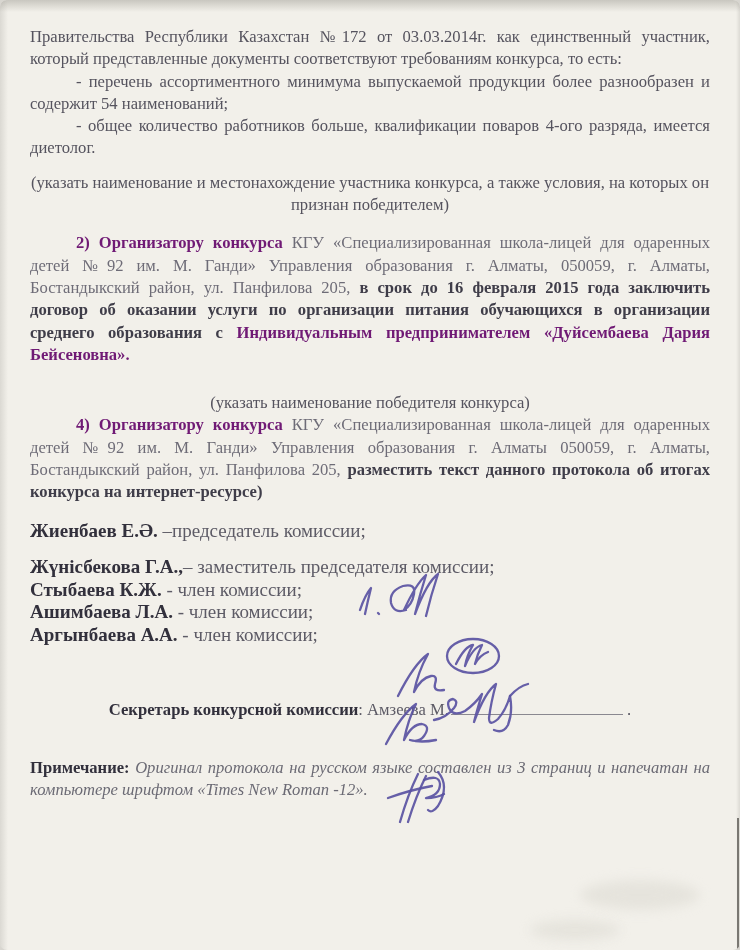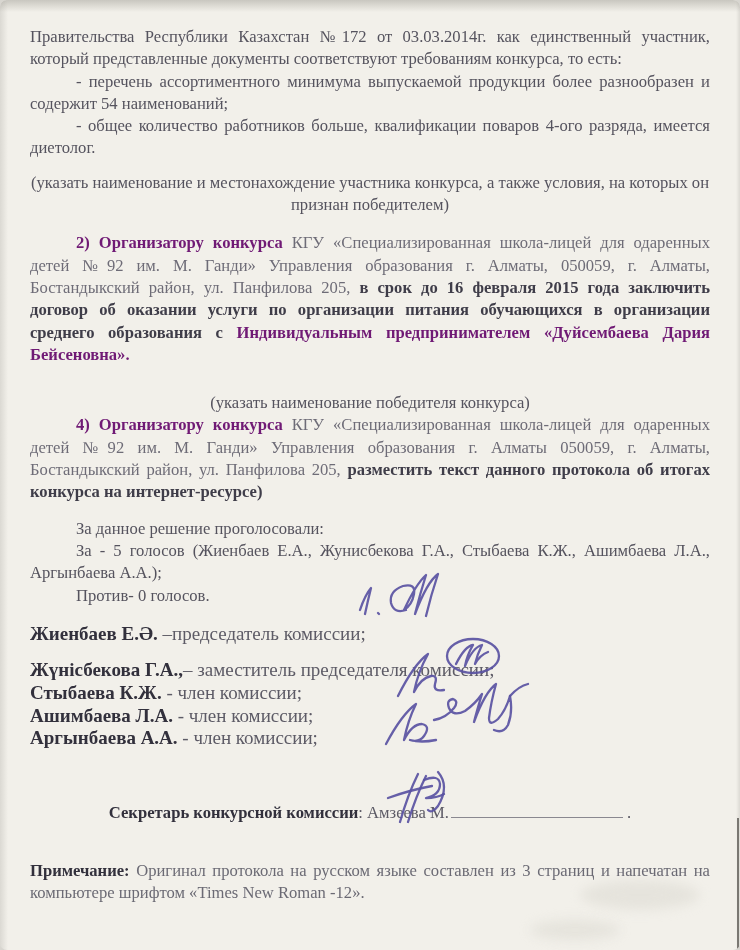--- a/index.html
+++ b/index.html
@@ -36,21 +36,21 @@
   .committee { margin-top:16px; }
   .committee-row { font-size:19px; line-height:22.6px; text-align:left; }
   .committee-row.first { margin-bottom:14px; }
   .c-name { font-weight:bold; color:#32303c; }
   .c-role { color:#5d5b66; }
   .secretary { margin-top:52px; text-align:center; }
   .sig-line { display:inline-block; width:172px; border-bottom:1.4px solid #8a8890;
     height:14px; margin-left:2px; }
   .note { margin-top:36px; }
   .note-label { font-weight:bold; color:#32303c; }
-  .note-text { color:#6b6a74; }
+  .note-text { font-style:italic; color:#6b6a74; }
 
   .ink { position:absolute; pointer-events:none; }
   .ink svg { display:block; }
   .ink path, .ink ellipse { fill:none; stroke:#5a52a2; stroke-width:2.3;
     stroke-linecap:round; stroke-linejoin:round; opacity:.92; }
 </style>
 </head>
 <body>
 
 <div class="page">
@@ -68,25 +68,20 @@
     <p class="indent">- общее количество работников больше, квалификации поваров 4-ого разряда, имеется диетолог.</p>
 
     <p class="center caption">(указать наименование и местонахождение участника конкурса, а также условия, на которых он признан победителем)</p>
 
     <p class="indent para2"><span class="t-bold">2) Организатору конкурса </span><span class="t-light">КГУ «Специализированная школа-лицей для одаренных детей №92 им. М. Ганди» Управления образования г. Алматы, 050059, г. Алматы, Бостандыкский район, ул. Панфилова 205, </span><span class="t-dark">в срок до 16 февраля 2015 года заключить договор об оказании услуги по организации питания обучающихся в организации среднего образования с </span><span class="t-bold">Индивидуальным предпринимателем «Дуйсембаева Дария Бейсеновна».</span></p>
 
     <p class="center caption2">(указать наименование победителя конкурса)</p>
 
     <p class="indent"><span class="t-bold">4) Организатору конкурса </span><span class="t-light">КГУ «Специализированная школа-лицей для одаренных детей №92 им. М. Ганди» Управления образования г. Алматы 050059, г. Алматы, Бостандыкский район, ул. Панфилова 205, </span><span class="t-dark">разместить текст данного протокола об итогах конкурса на интернет-ресурсе)</span></p>
 
-    <div class="voting">
-      <p class="indent">За данное решение проголосовали:</p>
-      <p class="indent">За - 5 голосов (Жиенбаев Е.А., Жунисбекова Г.А., Стыбаева К.Ж., Ашимбаева Л.А., Аргынбаева А.А.);</p>
-      <p class="indent">Против- 0 голосов.</p>
-    </div>
 
     <div class="committee">
       <p class="committee-row first"><span class="c-name">Жиенбаев Е.Ә.</span><span class="c-role"> –председатель комиссии;</span></p>
       <p class="committee-row"><span class="c-name">Жүнісбекова Г.А.,</span><span class="c-role">– заместитель председателя комиссии;</span></p>
       <p class="committee-row"><span class="c-name">Стыбаева К.Ж.</span><span class="c-role"> - член комиссии;</span></p>
       <p class="committee-row"><span class="c-name">Ашимбаева Л.А.</span><span class="c-role"> - член комиссии;</span></p>
       <p class="committee-row"><span class="c-name">Аргынбаева А.А.</span><span class="c-role"> - член комиссии;</span></p>
     </div>
 
     <p class="secretary"><span class="c-name">Секретарь конкурсной комиссии</span><span class="c-role">: Амзеева М.</span><span class="sig-line"></span><span> .</span></p>

